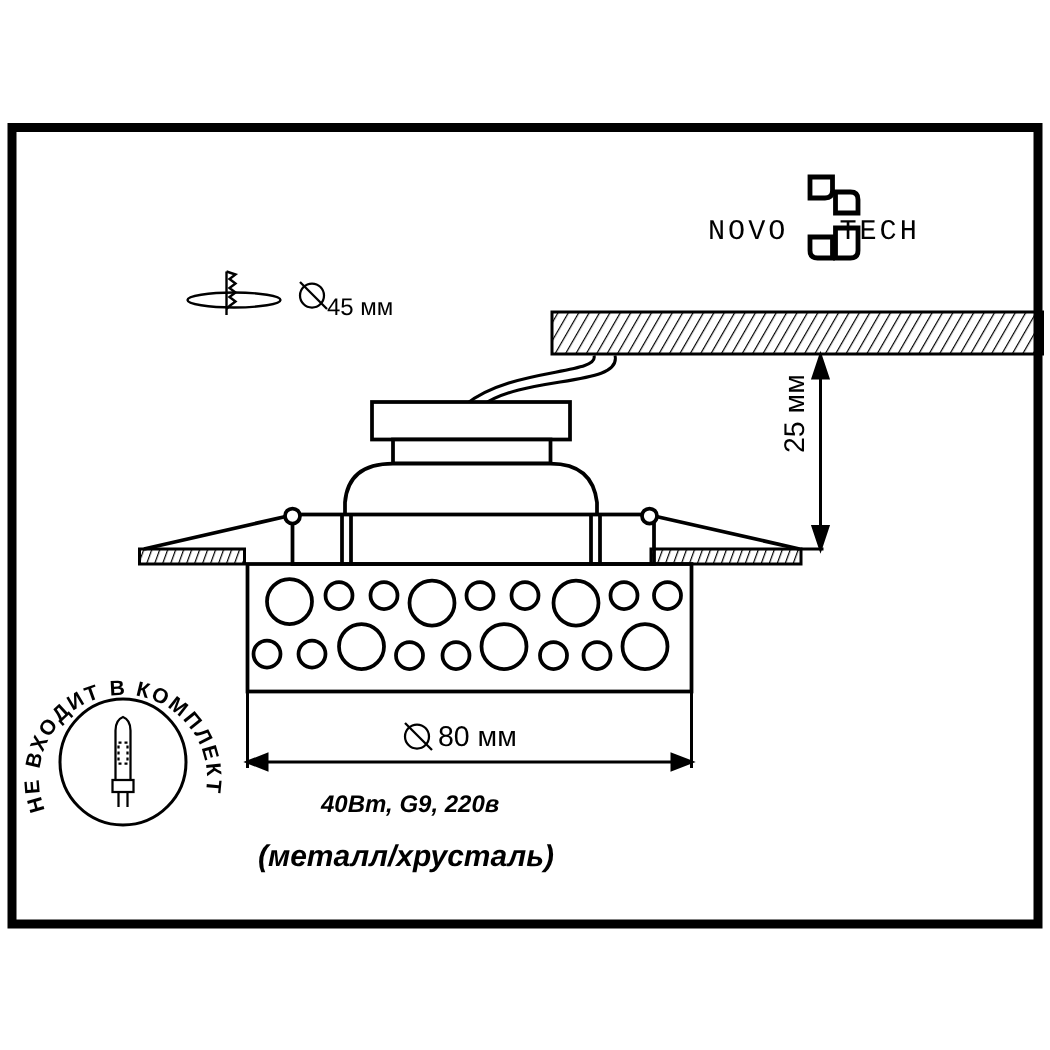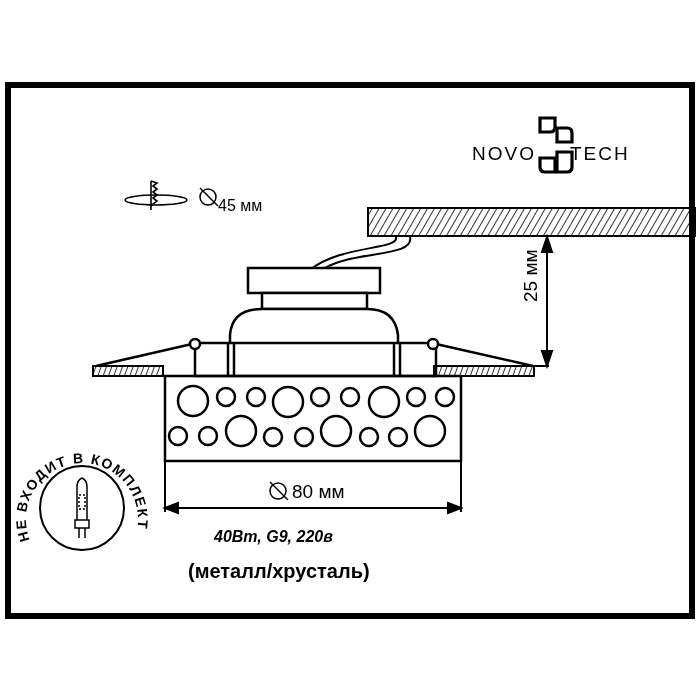--- a/index.html
+++ b/index.html
@@ -1,25 +1,25 @@
 <!DOCTYPE html>
 <html><head>
 <meta charset="utf-8">
 <style>
   html, body { margin: 0; padding: 0; background: #ffffff; }
   body { width: 700px; height: 700px; position: relative; overflow: hidden; font-family: "Liberation Sans", sans-serif; }
   .frame { position: absolute; left: 5px; top: 82px; width: 678px; height: 525px; border: 6px solid #000; }
   svg.main { position: absolute; left: 0; top: 0; }
-  .brand { position: absolute; left: 472px; top: 143px; font-family: Liberation Sans, sans-serif; font-size: 19px; letter-spacing: 2px; color: #000; }
+  .brand { position: absolute; left: 472px; top: 143px; font-family: Liberation Mono, monospace; font-size: 19px; letter-spacing: 2px; color: #000; }
   .t { position: absolute; color: #000; white-space: nowrap; }
   .dia45 { left: 218px; top: 197px; font-size: 16px; }
   .dia80 { left: 292px; top: 481px; font-size: 19px; text-align: center; }
   .h25 { left: 520px; top: 302px; font-size: 19px; transform: rotate(-90deg); transform-origin: left top; }
   .spec1 { left: 214px; top: 528px; font-size: 16px; font-weight: bold; font-style: italic; }
-  .spec2 { left: 188px; top: 560px; font-size: 20px; font-weight: bold; }
+  .spec2 { left: 172px; top: 560px; font-size: 20px; font-weight: bold; font-style: italic; }
 </style>
 </head>
 <body>
 
 <div class="frame"></div>
 
 <svg class="main" width="700" height="700" viewBox="0 0 700 700">
   <defs>
     <pattern id="hatch" width="6" height="6" patternUnits="userSpaceOnUse" patternTransform="rotate(30)">
       <line x1="0" y1="0" x2="0" y2="6" stroke="#000" stroke-width="1.6"></line>

